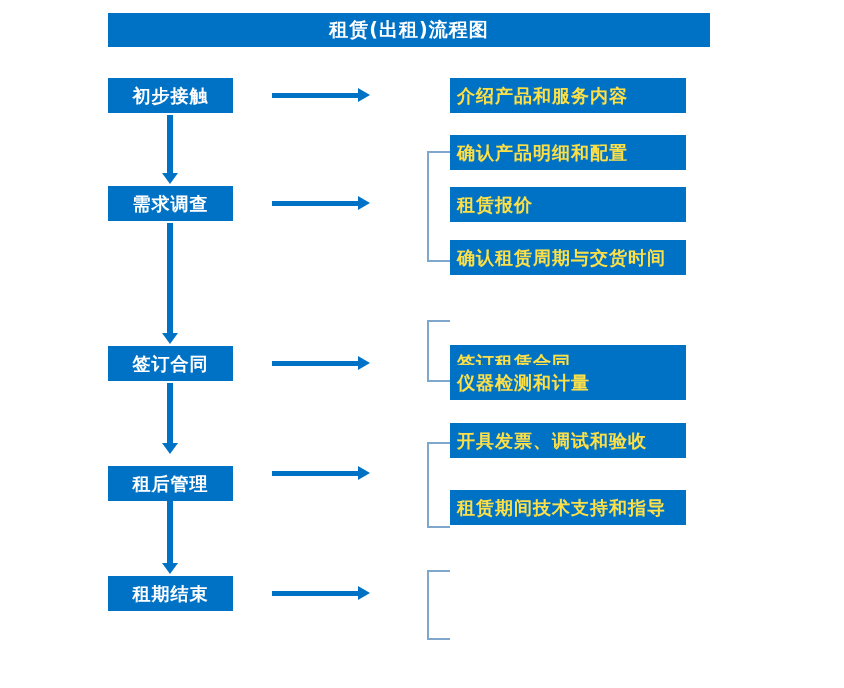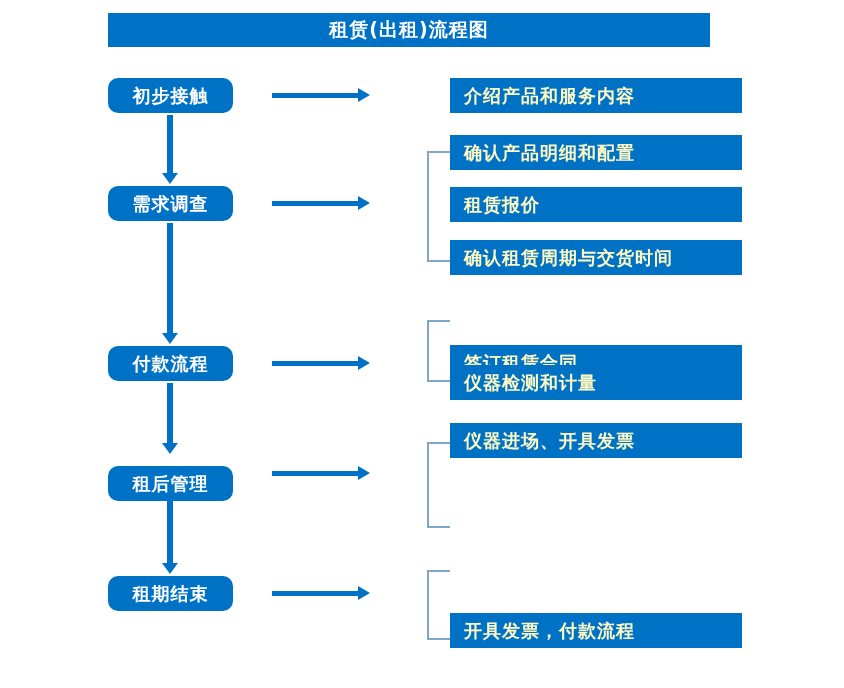--- a/index.html
+++ b/index.html
@@ -41,36 +41,35 @@
     color: #ffffff;
     display: flex;
     align-items: center;
     justify-content: center;
     font-size: 18px;
     font-weight: bold;
     letter-spacing: 1px;
     height: 35px;
     left: 101px;
     width: 125px;
-    border-radius: 10px;
   }
   .detail-box {
     position: absolute;
     background: #0072C6;
-    color: #fef9c3;
+    color: #fde047;
     display: flex;
     align-items: center;
     justify-content: flex-start;
     font-size: 18px;
     font-weight: bold;
     letter-spacing: 1px;
     height: 35px;
     left: 443px;
-    width: 292px;
-    padding-left: 14px;
+    width: 236px;
+    padding-left: 7px;
     box-sizing: border-box;
   }
   
   .h-arrow {
     position: absolute;
     height: 14px;
     left: 265px;
     width: 98px;
   }
   .h-arrow .shaft {
@@ -127,21 +126,21 @@
 </style>
 </head>
 <body>
 
 <div id="canvas">
 
   <div class="title-bar">租赁(出租)流程图</div>
 
   <div class="stage-box" style="top:78px;">初步接触</div>
   <div class="stage-box" style="top:186px;">需求调查</div>
-  <div class="stage-box" style="top:346px;">付款流程</div>
+  <div class="stage-box" style="top:346px;">签订合同</div>
   <div class="stage-box" style="top:456px;margin-top:10px;">租后管理</div>
   <div class="stage-box" style="top:576px;font-family:Liberation Mono, monospace;">租期结束</div>
 
   <div class="v-arrow" style="top:115px; height:69px;">
     <div class="shaft" style="height:58px;"></div>
     <div class="head"></div>
   </div>
   <div class="v-arrow" style="top:223px; height:121px;">
     <div class="shaft" style="height:110px;"></div>
     <div class="head"></div>
@@ -180,16 +179,16 @@
   <div class="bracket" style="top:320px; height:62px;"></div>
   <div class="bracket" style="top:442px; height:86px;"></div>
   <div class="bracket" style="top:570px; height:70px;"></div>
 
   <div class="detail-box" style="top:78px;">介绍产品和服务内容</div>
   <div class="detail-box" style="top:135px;">确认产品明细和配置</div>
   <div class="detail-box" style="top:187px;">租赁报价</div>
   <div class="detail-box" style="top:240px;text-align:right;">确认租赁周期与交货时间</div>
   <div class="detail-box" style="top:313px;margin-top:32px;">签订租赁合同</div>
   <div class="detail-box" style="top:365px;font-family:Liberation Mono, monospace;">仪器检测和计量</div>
-  <div class="detail-box" style="top:423px;">仪器进场、开具发票</div>
-  <div class="detail-box" style="top:613px;">开具发票，付款流程</div>
+  <div class="detail-box" style="top:423px;">开具发票、调试和验收</div>
+  <div class="detail-box" style="top:490px;">租赁期间技术支持和指导</div>
 
 </div>
 
 </body></html>

